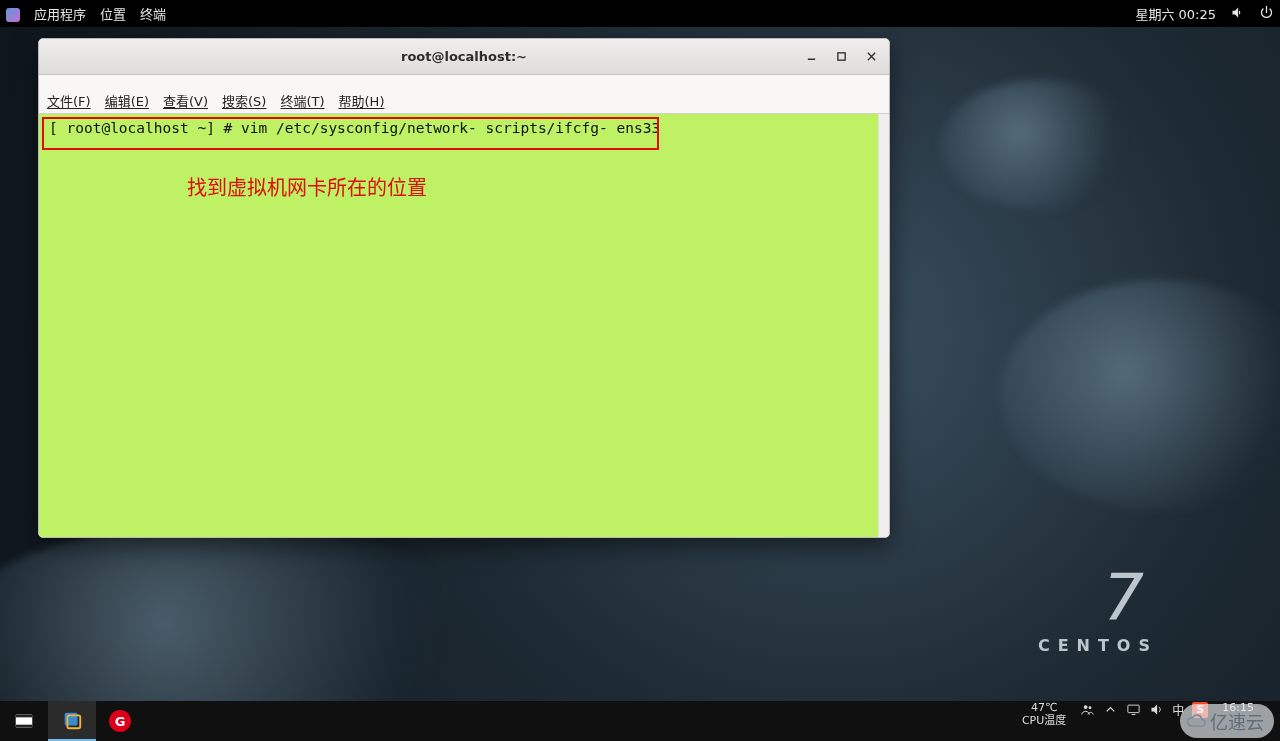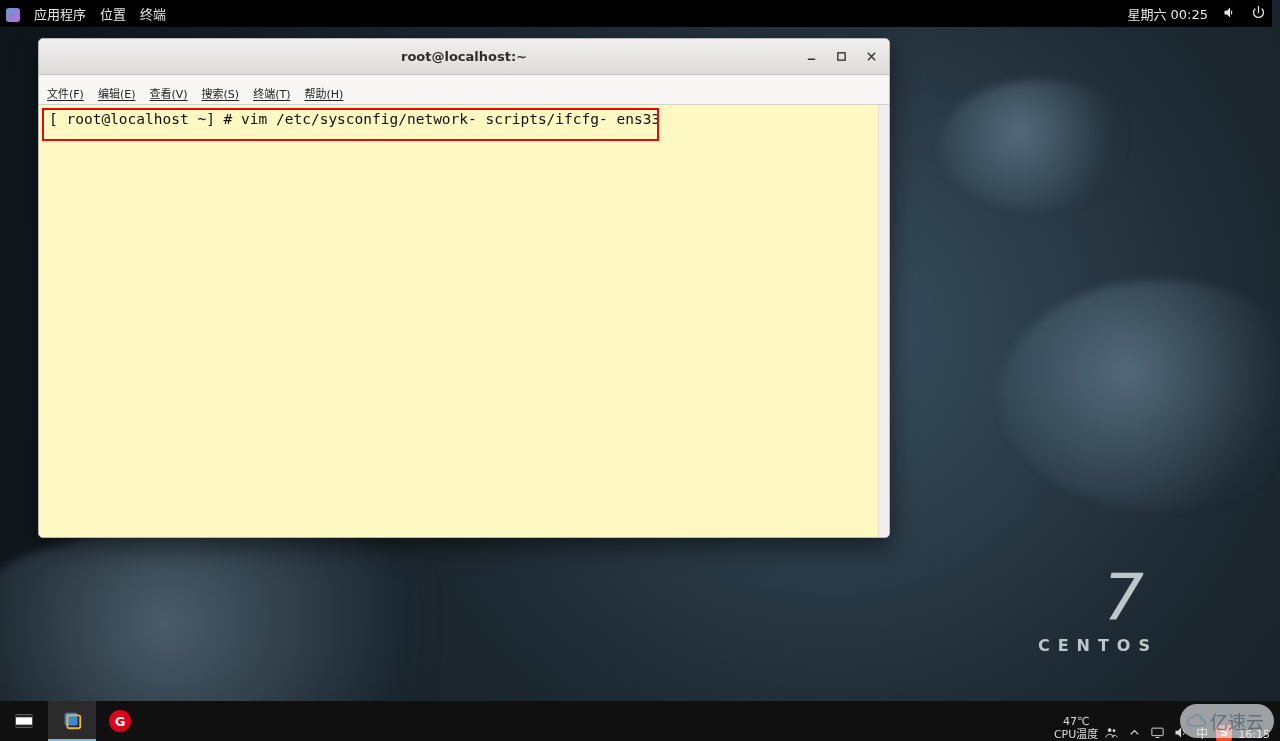--- a/index.html
+++ b/index.html
@@ -5,21 +5,21 @@
   * { box-sizing: border-box; margin: 0; padding: 0; }
   html, body { width: 1280px; height: 741px; overflow: hidden; font-family: "DejaVu Sans", "Noto Sans CJK SC", sans-serif; }
   body {
     background: radial-gradient(circle at 65% 45%, #3a5060 0%, #1e2a33 45%, #0d141a 100%);
     position: relative;
     color: #fff;
   }
 
   
   .top-panel {
-    position: absolute; top:0; left:0; right:8px; height:27px;
+    position: absolute; top:0; left:0; right:0; height:27px;
     background:#000; color:#e8e8e8;
     display:flex; align-items:center; justify-content:space-between;
     font-size:13px; padding:0 6px;
   }
   .top-panel .left, .top-panel .right { display:flex; align-items:center; gap:14px; }
   .top-panel .left span, .top-panel .right span { cursor:default; }
   .gnome-logo { width:14px; height:14px; border-radius:3px;
     background:linear-gradient(135deg,#5b9bd5 0%, #c86bd5 100%);
     display:inline-block; position:relative; top:1px; }
   .sys-icon svg { width:15px; height:15px; fill:#e8e8e8; }
@@ -36,28 +36,28 @@
     background:linear-gradient(#f0efee,#dedcd9);
     border-bottom:1px solid #c7c5c1; position:relative;
     color:#2d2d2d; font-size:13px; font-weight:600;
   }
   .win-btns { position:absolute; right:6px; top:5px; display:flex; gap:6px; }
   .win-btn { width:24px; height:24px; display:flex; align-items:center; justify-content:center;
     color:#444; font-size:11px; font-weight:700; cursor:default; border-radius:3px; }
   .win-btn svg{ width:11px; height:11px; fill:none; stroke:#333; stroke-width:1.5; }
 
   .term-menubar {
-    height:30px; display:flex; align-items:flex-end; gap:14px;
-    padding:0 8px 3px 8px; font-size:11px; color:#222;
+    height:39px; display:flex; align-items:flex-end; gap:14px;
+    padding:0 8px 3px 8px; font-size:13px; color:#222;
     background:#f8f7f6; border-bottom:1px solid #d3d1ce;
   }
   .term-menubar span{ text-decoration:underline; text-underline-offset:2px; cursor:default; }
 
   .term-body {
-    flex:1; position:relative; background:#fef9c3; font-family:"DejaVu Sans Mono", monospace;
+    flex:1; position:relative; background:#bef264; font-family:"DejaVu Sans Mono", monospace;
     font-size:14.5px; color:#111; padding:6px 10px;
   }
   .cmd-highlight {
     position:absolute; left:3px; top:3px; width:617px; height:33px;
     border:2px solid #e10b0b; pointer-events:none;
   }
   .prompt-line{ white-space:pre; }
   .prompt-u{ color:#111; }
   .prompt-h{ color:#111; }
   .prompt-cmd{ color:#111; }
@@ -82,21 +82,21 @@
     background:#101010; display:flex; align-items:center;
     justify-content:space-between; color:#dcdcdc; font-size:12px;
   }
   .tb-left { display:flex; align-items:stretch; height:100%; }
   .tb-item { width:48px; height:100%; display:flex; align-items:center; justify-content:center;
     cursor:default; }
   .tb-item.active { background:#2b2b2b; border-bottom:2px solid #76b9ed; }
   .tb-item svg { width:22px; height:22px; }
   .tb-netease { width:22px; height:22px; border-radius:50%; background:#dd001b;
     display:flex; align-items:center; justify-content:center; color:#fff; font-weight:700; font-size:13px;}
-  .tb-right { display:flex; align-items:flex-end; padding-right:4px; height:100%; }
+  .tb-right { display:flex; align-items:flex-start; gap:8px; padding-right:20px; height:100%; }
   .tb-temp { text-align:center; line-height:1.2; font-size:11px; padding-right:6px; }
   .tray-icons { display:flex; align-items:center; gap:8px; }
   .tray-icons span, .tray-icons svg { display:flex; align-items:center; justify-content:center; }
   .tray-icons svg { width:15px; height:15px; fill:#dcdcdc; }
   .tray-ime { font-size:12px; }
   .tb-clock { font-size:11px; padding:0 6px; }
 
   
   .watermark {
     position:absolute; right:6px; bottom:3px; height:34px;
@@ -168,20 +168,21 @@
     <span>编辑(E)</span>
     <span>查看(V)</span>
     <span>搜索(S)</span>
     <span>终端(T)</span>
     <span>帮助(H)</span>
   </div>
   <div class="term-body">
     <div class="term-scroll"></div>
     <div class="cmd-highlight"></div>
     <div class="prompt-line"><span class="prompt-u">[ root</span><span>@</span><span class="prompt-h">localhost ~] # </span><span class="prompt-cmd">vim /etc/sysconfig/network- scripts/ifcfg- ens33</span></div>
+    <div class="annotation">找到虚拟机网卡所在的位置</div>
   </div>
 </div>
 
 <div class="brand">
   <div class="seven">7</div>
   <div class="centos">CENTOS</div>
 </div>
 
 <div class="win-taskbar">
   <div class="tb-left">

